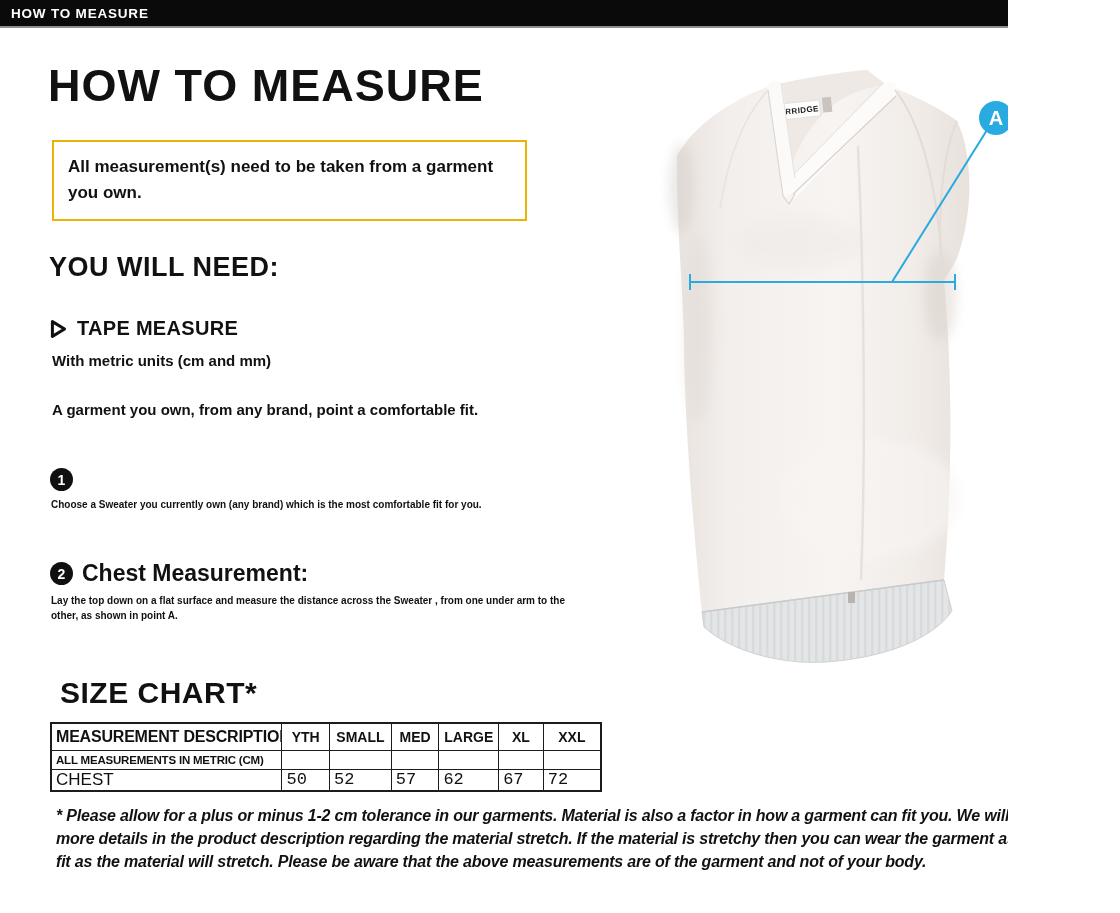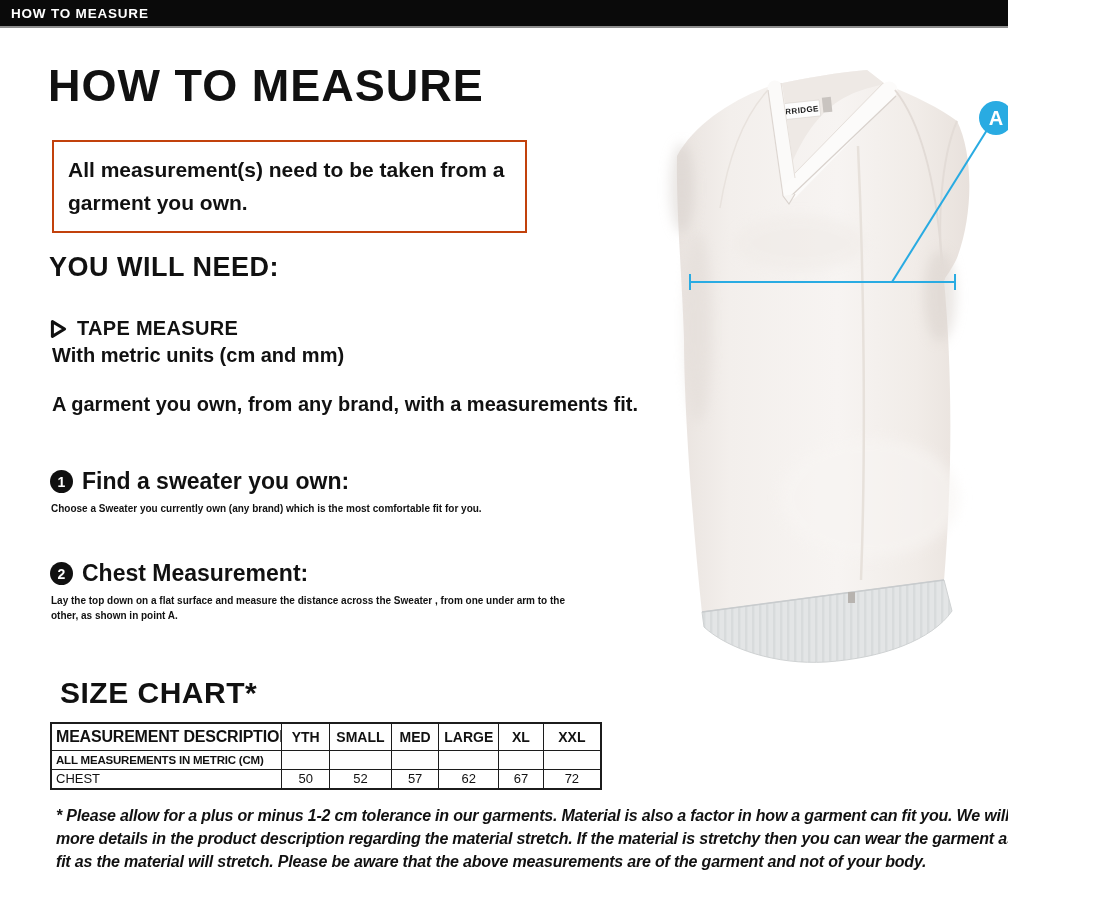--- a/index.html
+++ b/index.html
@@ -13,30 +13,30 @@
             display: flex; align-items: center; justify-content: space-between;
             padding: 0 12px 0 11px; }
   .topbar-title { color: #fff; font-weight: bold; font-size: 13.5px; letter-spacing: .8px; }
   .logo { display: flex; flex-direction: column; align-items: center; line-height: 1; margin-top: 1px; }
   .logo-text { color: #fff; font-size: 5.5px; font-weight: bold; letter-spacing: .7px; margin-top: 1px; }
 
   
   .page-title { position: absolute; left: 48px; top: 60px; margin: 0;
                 font-size: 45px; font-weight: bold; letter-spacing: 1px; white-space: nowrap; }
   .notice { position: absolute; left: 52px; top: 140px; width: 475px;
-            border: 2px solid #c2410c; padding: 12px 14px;
-            font-size: 21px; font-weight: bold; line-height: 1.55; }
+            border: 2px solid #eab308; padding: 12px 14px;
+            font-size: 17px; font-weight: bold; line-height: 1.55; }
   .ywn-heading { position: absolute; left: 49px; top: 252px; margin: 0;
                  font-size: 27px; font-weight: bold; letter-spacing: .5px; }
 
   .tool { position: absolute; left: 50px; }
   .tool-1 { top: 317px; } .tool-2 { top: 389px; }
   .tool-head { display: flex; align-items: center; gap: 10px; }
   .tool-title { font-size: 20px; font-weight: bold; letter-spacing: .3px; }
-  .tool-desc { margin: 4px 0 0 2px; font-size: 20px; font-weight: bold; white-space: nowrap; }
+  .tool-desc { margin: 12px 0 0 2px; font-size: 15px; font-weight: bold; white-space: nowrap; }
 
   .step { position: absolute; left: 50px; width: 532px; }
   .step-1 { top: 468px; } .step-2 { top: 560px; }
   .step-head { display: flex; align-items: center; gap: 9px; }
   .step-badge { width: 23px; height: 23px; border-radius: 50%; background: #101010; color: #fff;
                 font-size: 14px; font-weight: bold; display: flex; align-items: center;
                 justify-content: center; flex: 0 0 auto; }
   .step-title { margin: 0; font-size: 23px; font-weight: bold; }
   .step-desc { margin: 7px 0 0 1px; font-size: 10px; font-weight: bold; line-height: 1.45; }
 
@@ -44,23 +44,23 @@
   .sizechart-title { margin: 12px; font-size: 30px; font-weight: bold; letter-spacing: .5px; }
   .sizechart-sub { font-size: 15.5px; font-weight: bold; margin-left: 7px; }
 
   table.sizes { position: absolute; left: 50px; top: 722px; width: 552px;
                 border-collapse: collapse; table-layout: fixed; border: 2px solid #1c1c1c; }
   .sizes th, .sizes td { border: 1px solid #1c1c1c; padding: 0 4px; overflow: hidden; white-space: nowrap; }
   .sizes thead th { height: 27px; }
   .th-desc { text-align: left; font-size: 16px; letter-spacing: -.2px; padding-left: 5px; }
   .th-size { text-align: center; font-size: 14px; }
   .row-metric td { height: 19px; font-size: 11.5px; font-weight: bold; letter-spacing: -.2px; }
-  .row-data td { height: 20px; font-size: 13px; font-weight: normal; }
+  .row-data td { height: 20px; font-size: 17px; font-weight: normal; }
   .cell-label { text-align: left; padding-left: 4px; }
-  .cell-val { text-align: center; font-size: 12.5px; }
+  .cell-val { text-align: left; font-size: 12.5px; font-family: Liberation Mono, monospace; }
 
   .footnote { position: absolute; left: 56px; top: 804px; width: 1032px; margin: 0;
               font-size: 16px; font-weight: bold; font-style: italic; line-height: 1.45;
               letter-spacing: -.2px; }
 
   .diagram { position: absolute; left: 640px; top: 28px; width: 480px; height: 645px; }
 </style>
 </head>
 <body>
 
@@ -90,27 +90,26 @@
     <div class="tool-head">
       <svg width="17" height="20" viewBox="0 0 17 20">
         <path d="M2.4 2.6 L14.6 10 L2.4 17.4 Z" fill="#fff" stroke="#101010" stroke-width="3" stroke-linejoin="round"></path>
       </svg>
       <span class="tool-title">TAPE MEASURE</span>
     </div>
     <p class="tool-desc">With metric units (cm and mm)</p>
   </div>
 
   <div class="tool tool-2">
-    <p class="tool-desc">A garment you own, from any brand, with a measurements fit.</p>
+    <p class="tool-desc">A garment you own, from any brand, point a comfortable fit.</p>
   </div>
 
   <div class="step step-1">
     <div class="step-head">
       <div class="step-badge">1</div>
-      <h3 class="step-title">Find a sweater you own:</h3>
     </div>
     <p class="step-desc">Choose a Sweater you currently own (any brand) which is the most comfortable fit for you.</p>
   </div>
 
   <div class="step step-2">
     <div class="step-head">
       <div class="step-badge">2</div>
       <h3 class="step-title">Chest Measurement:</h3>
     </div>
     <p class="step-desc">Lay the top down on a flat surface and measure the distance across the Sweater , from one under arm to the other, as shown in point A.</p>

